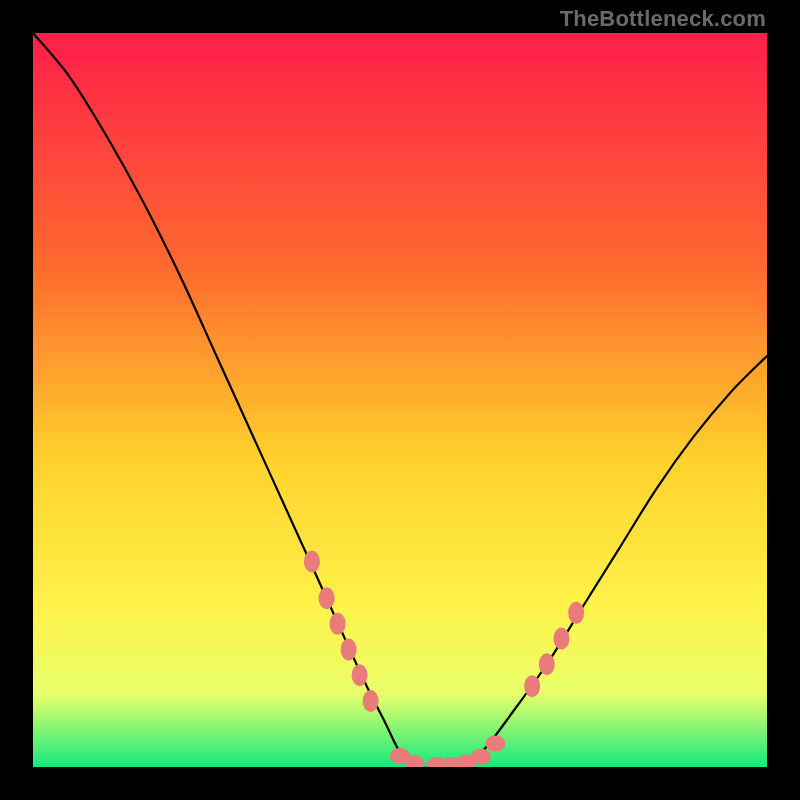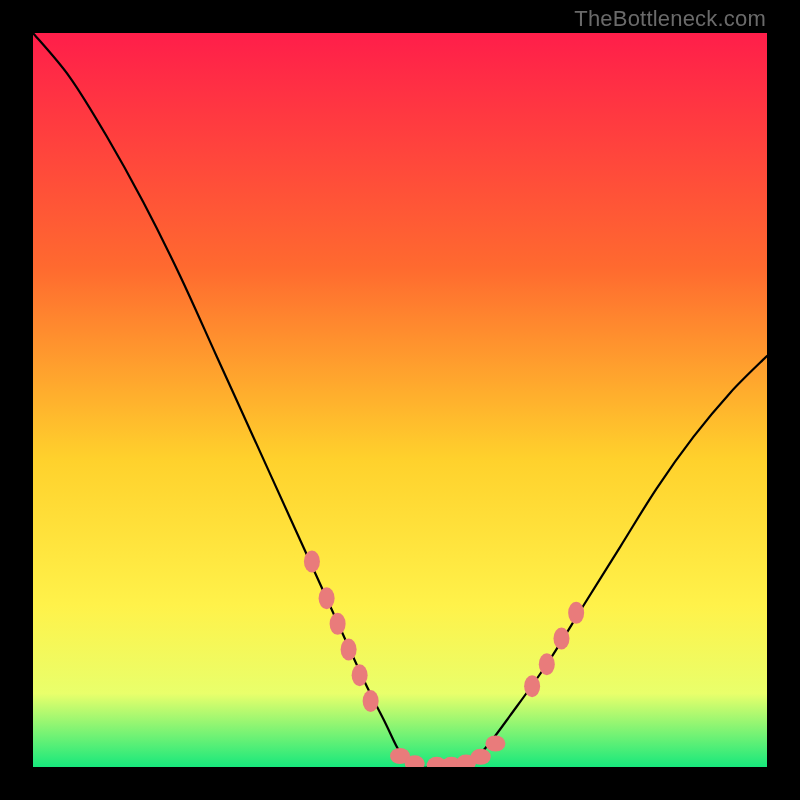--- a/index.html
+++ b/index.html
@@ -18,21 +18,21 @@
     height: 734px;
     background: #000;
   }
   .watermark {
     position: absolute;
     top: 6px;
     right: 34px;
     color: #6a6a6a;
     font-family: Arial, Helvetica, sans-serif;
     font-size: 22px;
-    font-weight: 400;
+    font-weight: 700;
     letter-spacing: 0.2px;
   }
   svg { display: block; }
 </style>
 </head>
 <body>
 
 <div class="frame">
   <svg id="chart-svg" width="734" height="734" viewBox="0 0 734 734">
     <defs>

